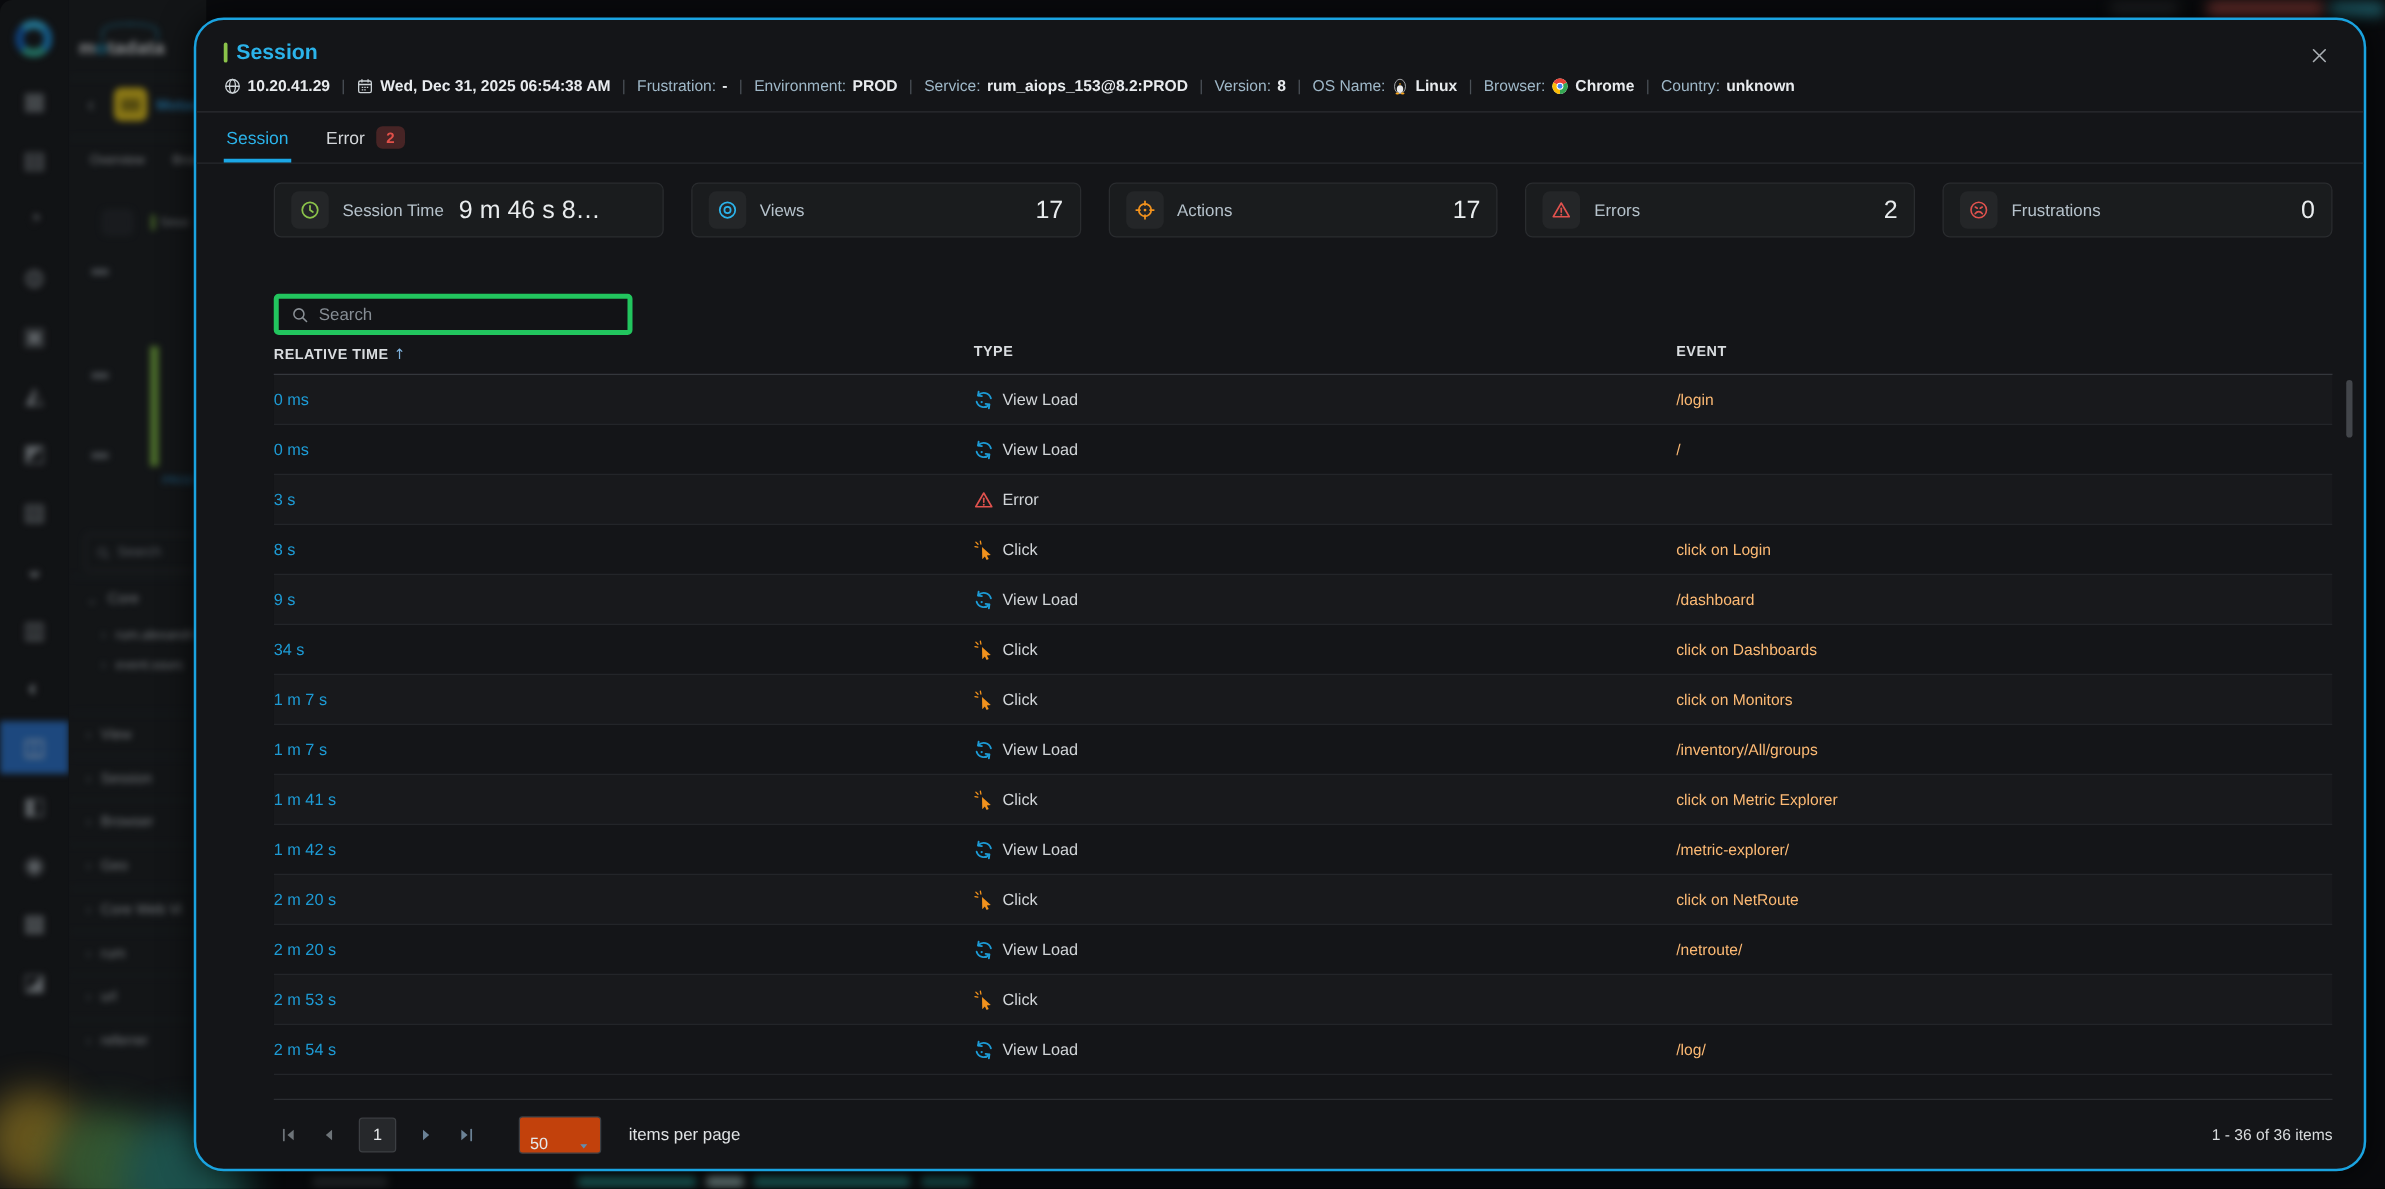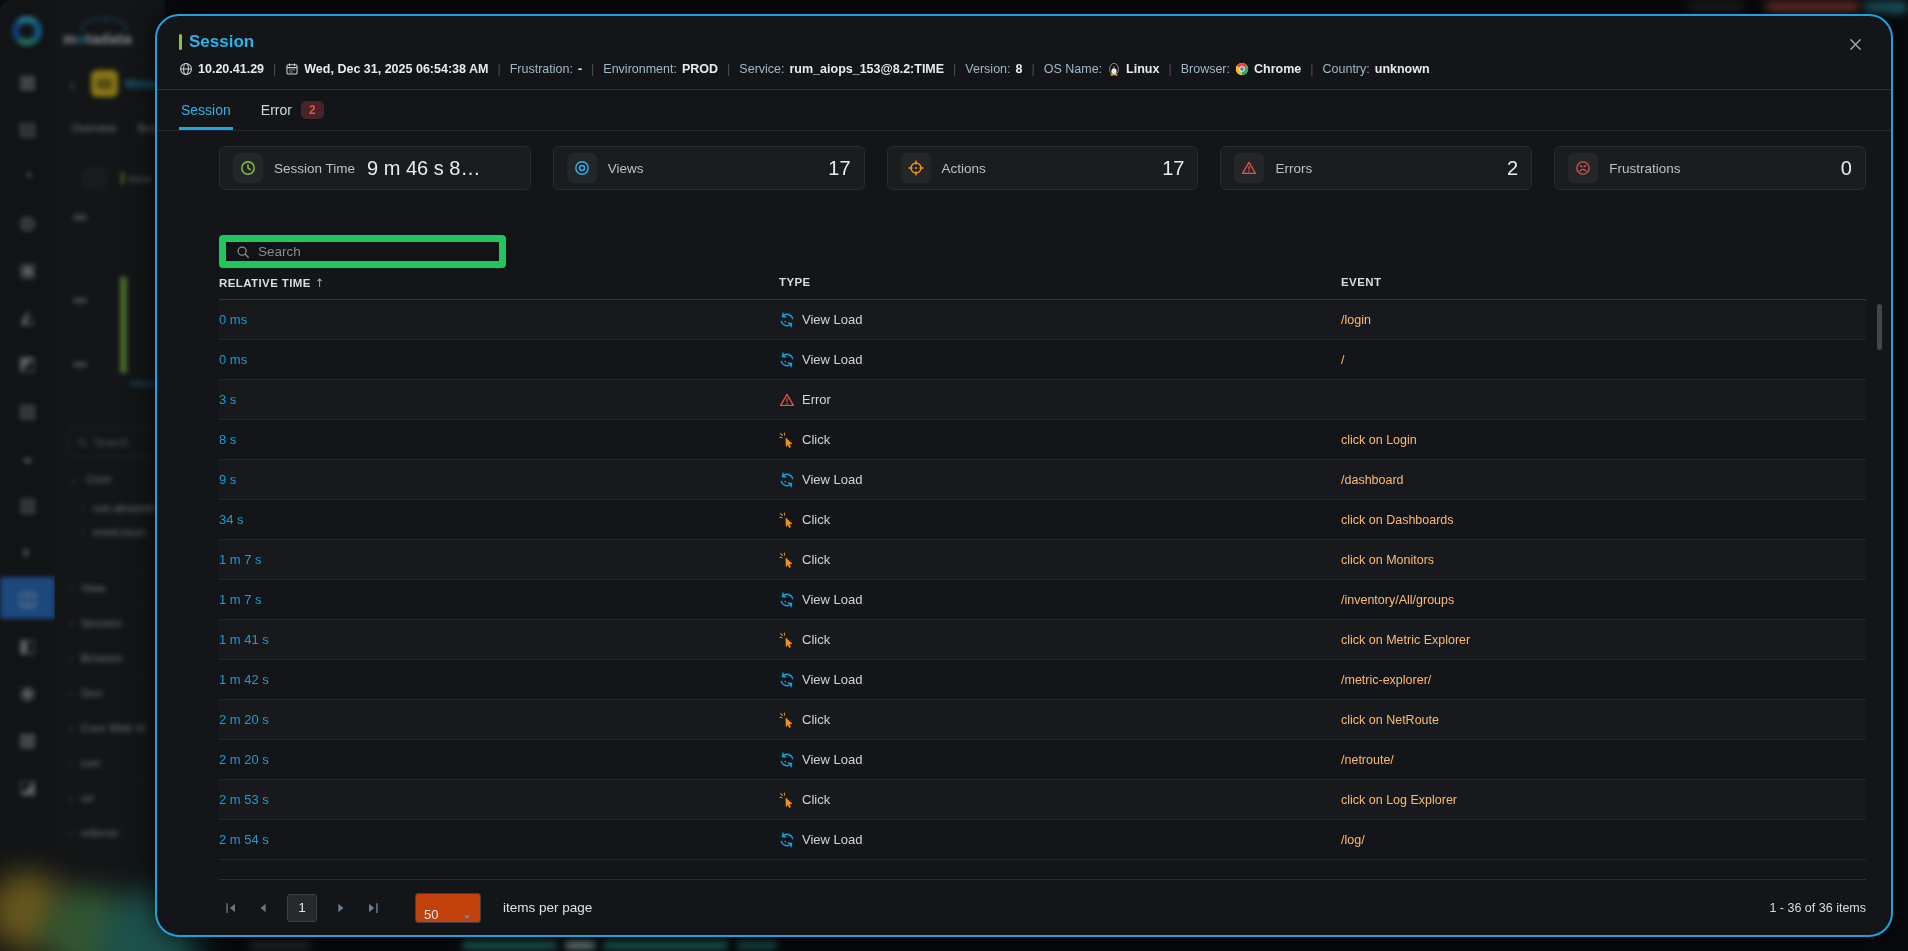--- a/index.html
+++ b/index.html
@@ -72,21 +72,21 @@
   .tab-body{flex:1;display:flex;flex-direction:column;padding:0 25px 0 62px;min-height:0}
   .cards{display:flex;gap:22px;margin-top:15px}
   .card{flex:1;height:44px;background:#1a1c1e;border:1px solid #2a2c2f;border-radius:6px;
     display:flex;align-items:center;padding:0 13px;min-width:0}
   .card-ic{width:30px;height:30px;border-radius:6px;background:#242628;display:flex;align-items:center;justify-content:center;margin-right:11px;flex:none}
   .card-ic .ic{width:16px;height:16px}
   .card-label{font-size:13.5px;color:#b6c2cb;white-space:nowrap}
   .card-value{margin-left:auto;font-size:20px;font-weight:400;color:#e9ecee;white-space:nowrap;overflow:hidden}
   .card-value.left{margin-left:12px;flex:1;text-align:left}
 
-  .search{margin-top:45px;width:287px;height:33px;border:7px solid #22c55e;border-radius:4px;background:#121316;
+  .search{margin-top:45px;width:287px;height:33px;border:4px solid #22c55e;border-radius:4px;background:#121316;
     display:flex;align-items:center;gap:8px;padding:0 10px}
   .search .ic{width:14px;height:14px;color:#8a9096}
   .search input{background:none;border:none;outline:none;color:#dfe3e6;font-size:13.5px;width:100%;font-family:inherit}
   .search input::placeholder{color:#868d94}
 
   .table-wrap{flex:1;min-height:0;display:flex;flex-direction:column}
   .thead{display:grid;grid-template-columns:560px 562px 1fr;border-bottom:1px solid #34373c;
     padding:8px 0 9px;font-size:11.5px;font-weight:700;letter-spacing:.4px;color:#dadde0}
   .sort{color:#7fb2dd;margin-left:4px;font-weight:400;font-family:"DejaVu Sans",sans-serif}
   .tbody{flex:1;overflow:hidden}
@@ -276,21 +276,21 @@
             <span class="mvalue">-</span>
           </span>
           <span class="sep">|</span>
           <span class="meta-item">
             <span class="mlabel">Environment:</span>
             <span class="mvalue">PROD</span>
           </span>
           <span class="sep">|</span>
           <span class="meta-item">
             <span class="mlabel">Service:</span>
-            <span class="mvalue">rum_aiops_153@8.2:TIME</span>
+            <span class="mvalue">rum_aiops_153@8.2:PROD</span>
           </span>
           <span class="sep">|</span>
           <span class="meta-item">
             <span class="mlabel">Version:</span>
             <span class="mvalue">8</span>
           </span>
           <span class="sep">|</span>
           <span class="meta-item">
             <span class="mlabel">OS Name:</span>
             <span class="ic" style="width: 14px; height: 14px;">
@@ -611,21 +611,20 @@
                 <span class="ic" style="width: 16px; height: 16px; color: rgb(242, 146, 29);">
                   <svg viewBox="0 0 16 16">
                     <path d="M6.6 5.5 13.6 11.9 10.5 12.3 12 15.1 10.3 15.9 8.9 13.1 6.8 15.3Z" fill="currentColor"></path>
                     <g stroke="currentColor" stroke-width="1.1" stroke-linecap="round" fill="none">
                       <path d="M1.7 1.7 3.4 3.4M1 5.3 3.2 5.7M5.3 1 5.7 3.2"></path>
                     </g>
                   </svg>
                 </span>
                 <span>Click</span>
               </div>
-              <div class="cell-event">click on Log Explorer</div>
             </div>
             <div class="row">
               <div class="cell-time">2 m 54 s</div>
               <div class="cell-type">
                 <span class="ic" style="width: 16px; height: 16px; color: rgb(29, 155, 213);">
                   <svg viewBox="0 0 16 16" fill="none" stroke="currentColor" stroke-width="1.5" stroke-linecap="round" stroke-linejoin="round">
                     <path d="M13.7 6.6A6 6 0 0 0 3.6 4.2"></path>
                     <path d="M3.9 1.3 3.5 4.5l3 .4"></path>
                     <path d="M2.3 9.4a6 6 0 0 0 10.1 2.4"></path>
                     <path d="M12.1 14.7l.4-3.2-3-.4"></path>

